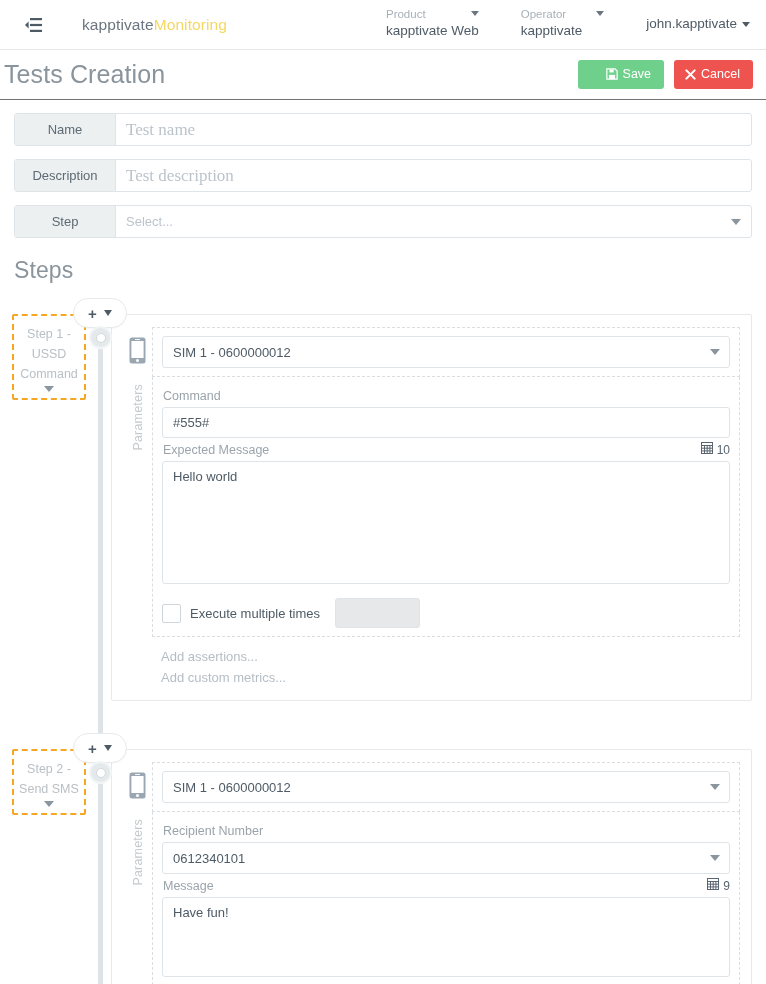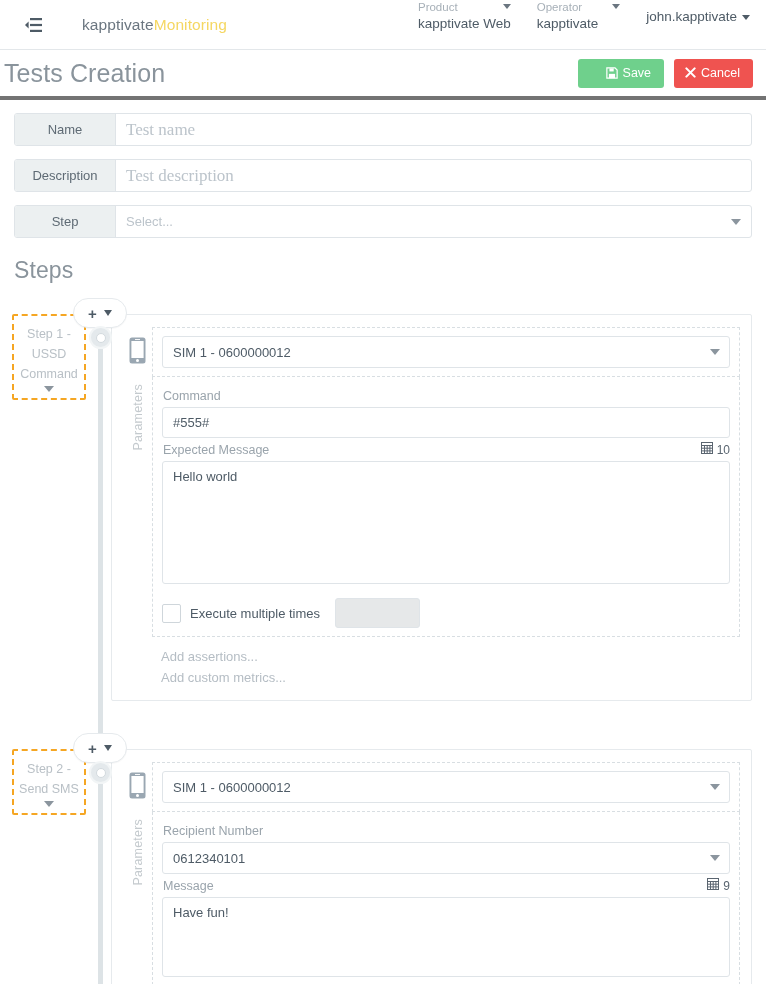--- a/index.html
+++ b/index.html
@@ -34,22 +34,23 @@
     letter-spacing: .1px;
     white-space: nowrap;
   }
   .brand .b1 { color: #6b7680; }
   .brand .b2 { color: #f5d762; }
 
   .nav-right {
     margin-left: auto;
     display: flex;
     align-items: flex-start;
-    gap: 0px;
+    gap: 16px;
     height: 50px;
+    padding-top: 7px;
   }
   .nav-select {
     display: flex;
     flex-direction: column;
     padding: 0 14px 0 12px;
     cursor: pointer;
     min-width: 96px;
   }
   .nav-select .ns-top {
     display: flex; align-items: center; gap: 30px;
@@ -76,21 +77,21 @@
   .nav-user .caret {
     border-left: 4px solid transparent;
     border-right: 4px solid transparent;
     border-top: 5px solid #4e5b66;
     margin-top: 2px;
   }
 
   
   .titlebar {
     height: 50px;
-    border-bottom: 4px solid #737373;
+    border-bottom: 1px solid #737373;
     display: flex;
     align-items: center;
     padding: 0 13px 0 4px;
     background: #fff;
   }
   .page-title {
     font-size: 25px;
     font-weight: 400;
     color: #8a949c;
     letter-spacing: .1px;

